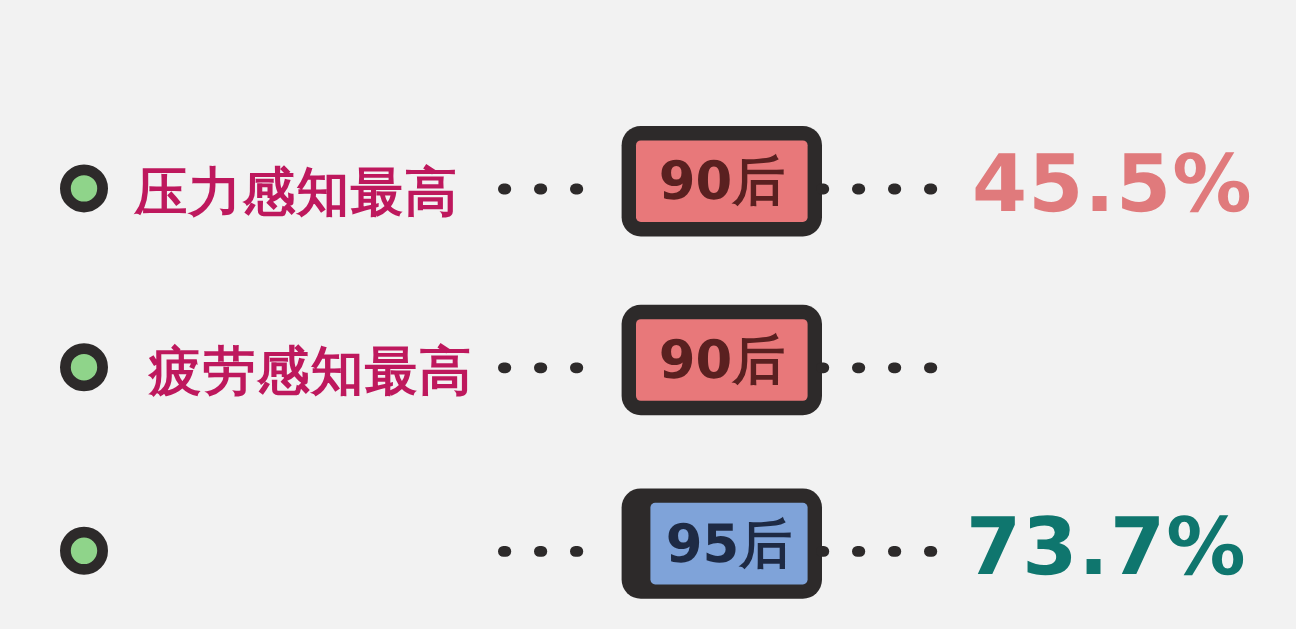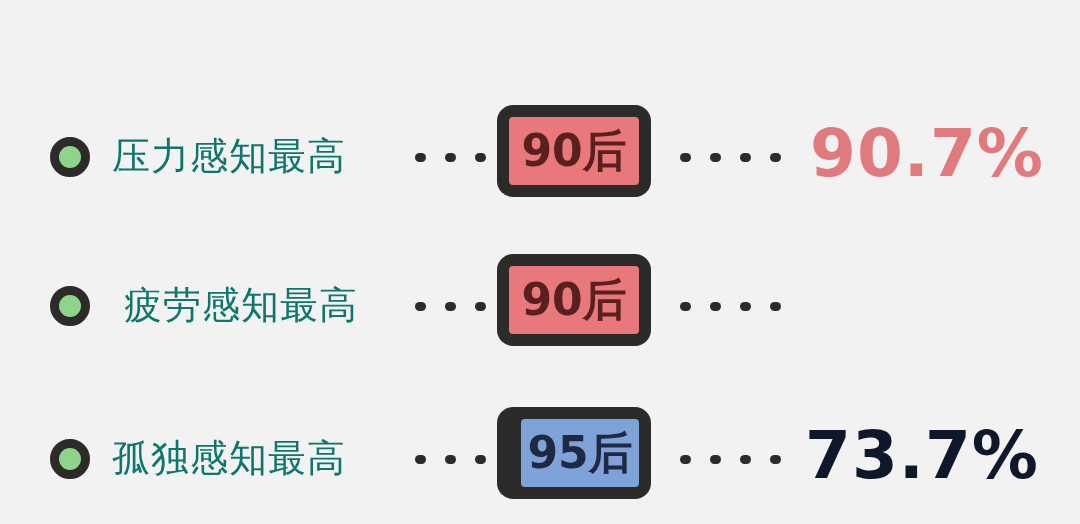--- a/index.html
+++ b/index.html
@@ -10,27 +10,27 @@
       position: relative;
     }
     .row { position: absolute; left: 0; width: 1080px; height: 110px; }
     .bullet {
       position: absolute; left: 50px; width: 22px; height: 22px;
       border: 9px solid #2d2a2a; border-radius: 50%;
       background: #8fd48a; box-sizing: content-box;
     }
     .label {
       position: absolute; left: 112px;
-      font-size: 38px; font-weight: normal; color: #0f766e;
+      font-size: 44px; font-weight: bold; color: #be185d;
       letter-spacing: 1px; white-space: nowrap;
     }
     .dots { position: absolute; height: 10px; display: flex; gap: 19px; }
     .dot { width: 11px; height: 9px; border-radius: 5px; background: #2d2a2a; }
     .badge {
-      position: absolute; left: 497px; width: 154px; height: 92px;
+      position: absolute; left: 518px; width: 167px; height: 92px;
       background: #2d2a2a; border-radius: 16px;
     }
     .badge-inner {
       position: absolute; left: 12px; top: 12px; right: 12px; bottom: 12px;
       border-radius: 4px; display: flex; align-items: center; justify-content: center;
       font-size: 44px; font-weight: bold;
     }
     .value {
       position: absolute; font-size: 66px; font-weight: bold;
       white-space: nowrap; letter-spacing: 1px;
@@ -49,21 +49,21 @@
   </div>
   <div class="badge" style="top:2px;">
     <div class="badge-inner" style="background:#e8787a; color:#5a2020;">90后</div>
   </div>
   <div class="dots" style="left:680px; top:50px;">
     <span class="dot"></span>
       <span class="dot"></span>
       <span class="dot"></span>
       <span class="dot"></span>
   </div>
-  <div class="value" style="left:810px; top:12px; color:#e07a7c;">90.7%</div>
+  <div class="value" style="left:810px; top:12px; color:#e07a7c;">45.5%</div>
 </div>
 
 <div class="row" style="top:252px;">
   <div class="bullet" style="top:34px;"></div>
   <div class="label" style="top:28px;margin-left:12px;">疲劳感知最高</div>
   <div class="dots" style="left:415px; top:50px;">
     <span class="dot"></span>
       <span class="dot"></span>
       <span class="dot"></span>
   </div>
@@ -73,29 +73,28 @@
   <div class="dots" style="left:680px; top:50px;">
     <span class="dot"></span>
       <span class="dot"></span>
       <span class="dot"></span>
       <span class="dot"></span>
   </div>
 </div>
 
 <div class="row" style="top:405px;">
   <div class="bullet" style="top:34px;"></div>
-  <div class="label" style="top:28px;">孤独感知最高</div>
   <div class="dots" style="left:415px; top:50px;">
     <span class="dot"></span>
       <span class="dot"></span>
       <span class="dot"></span>
   </div>
   <div class="badge" style="top:2px;">
     <div class="badge-inner" style="background:#7fa3d9; color:#1e2a44;margin-left:12px;">95后</div>
   </div>
   <div class="dots" style="left:680px; top:50px;">
     <span class="dot"></span>
       <span class="dot"></span>
       <span class="dot"></span>
       <span class="dot"></span>
   </div>
-  <div class="value" style="left:805px; top:12px; color:#0f172a;">73.7%</div>
+  <div class="value" style="left:805px; top:12px; color:#0f766e;">73.7%</div>
 </div>
 
 </body></html>

